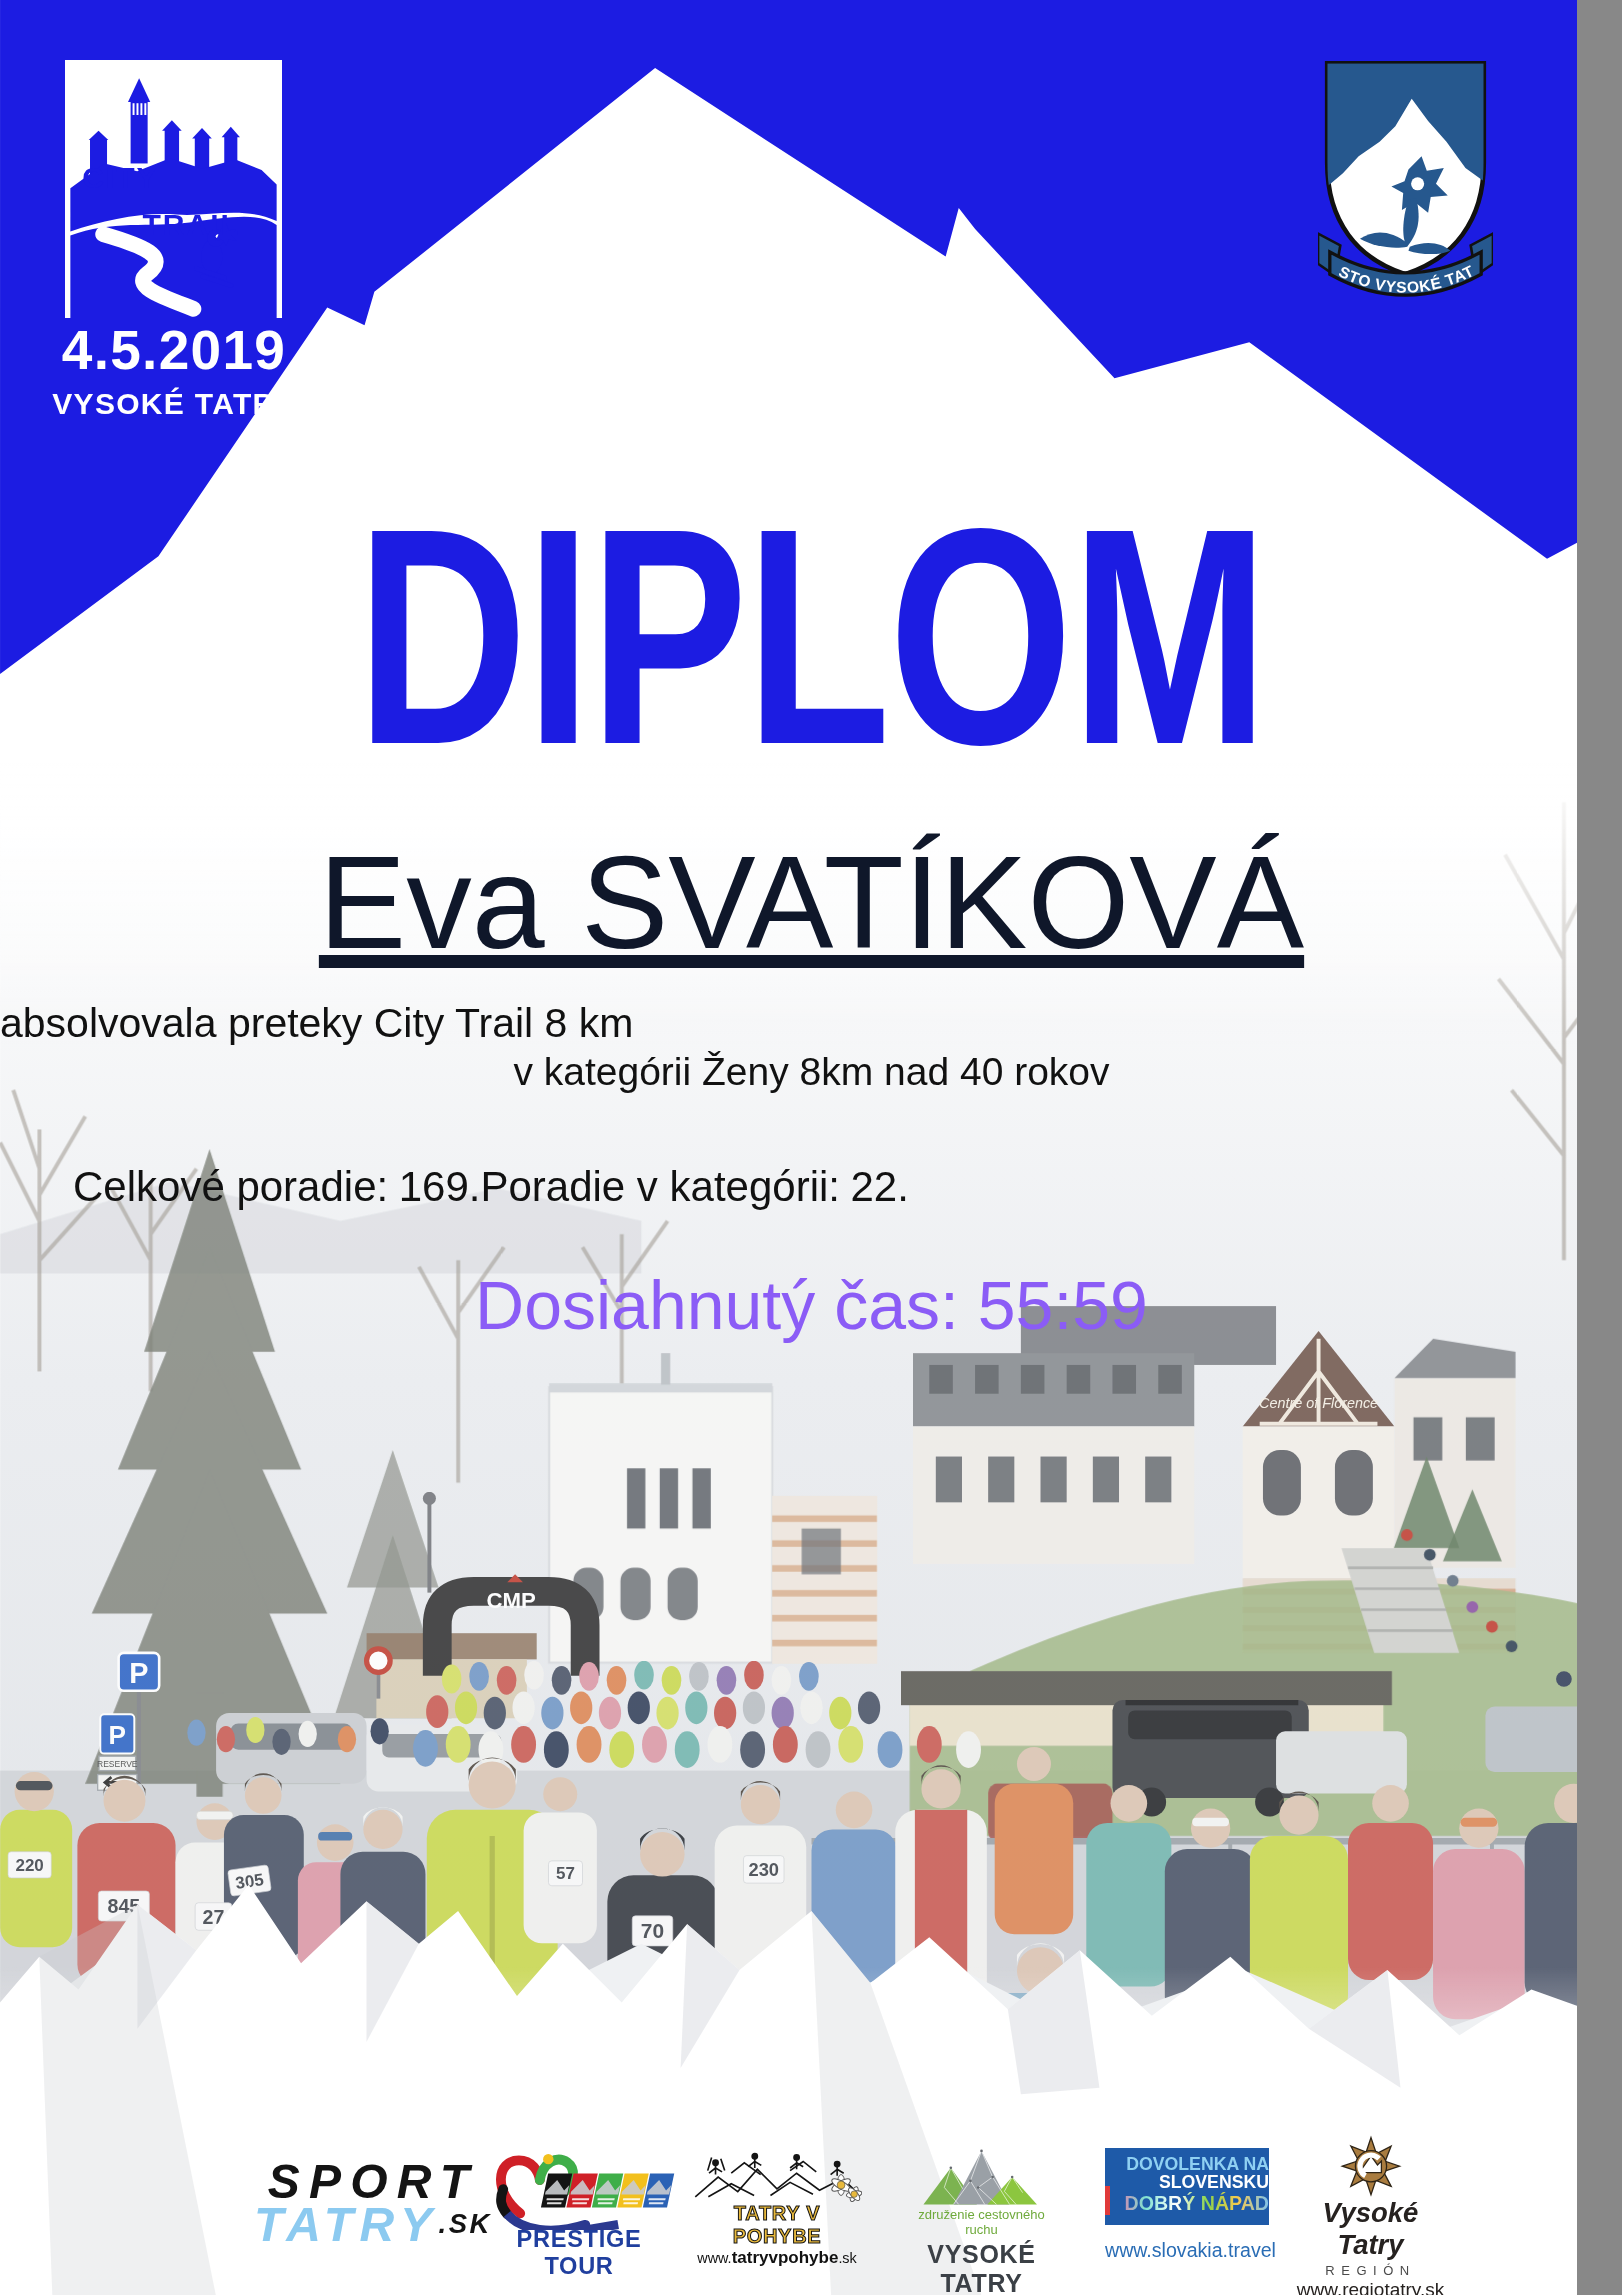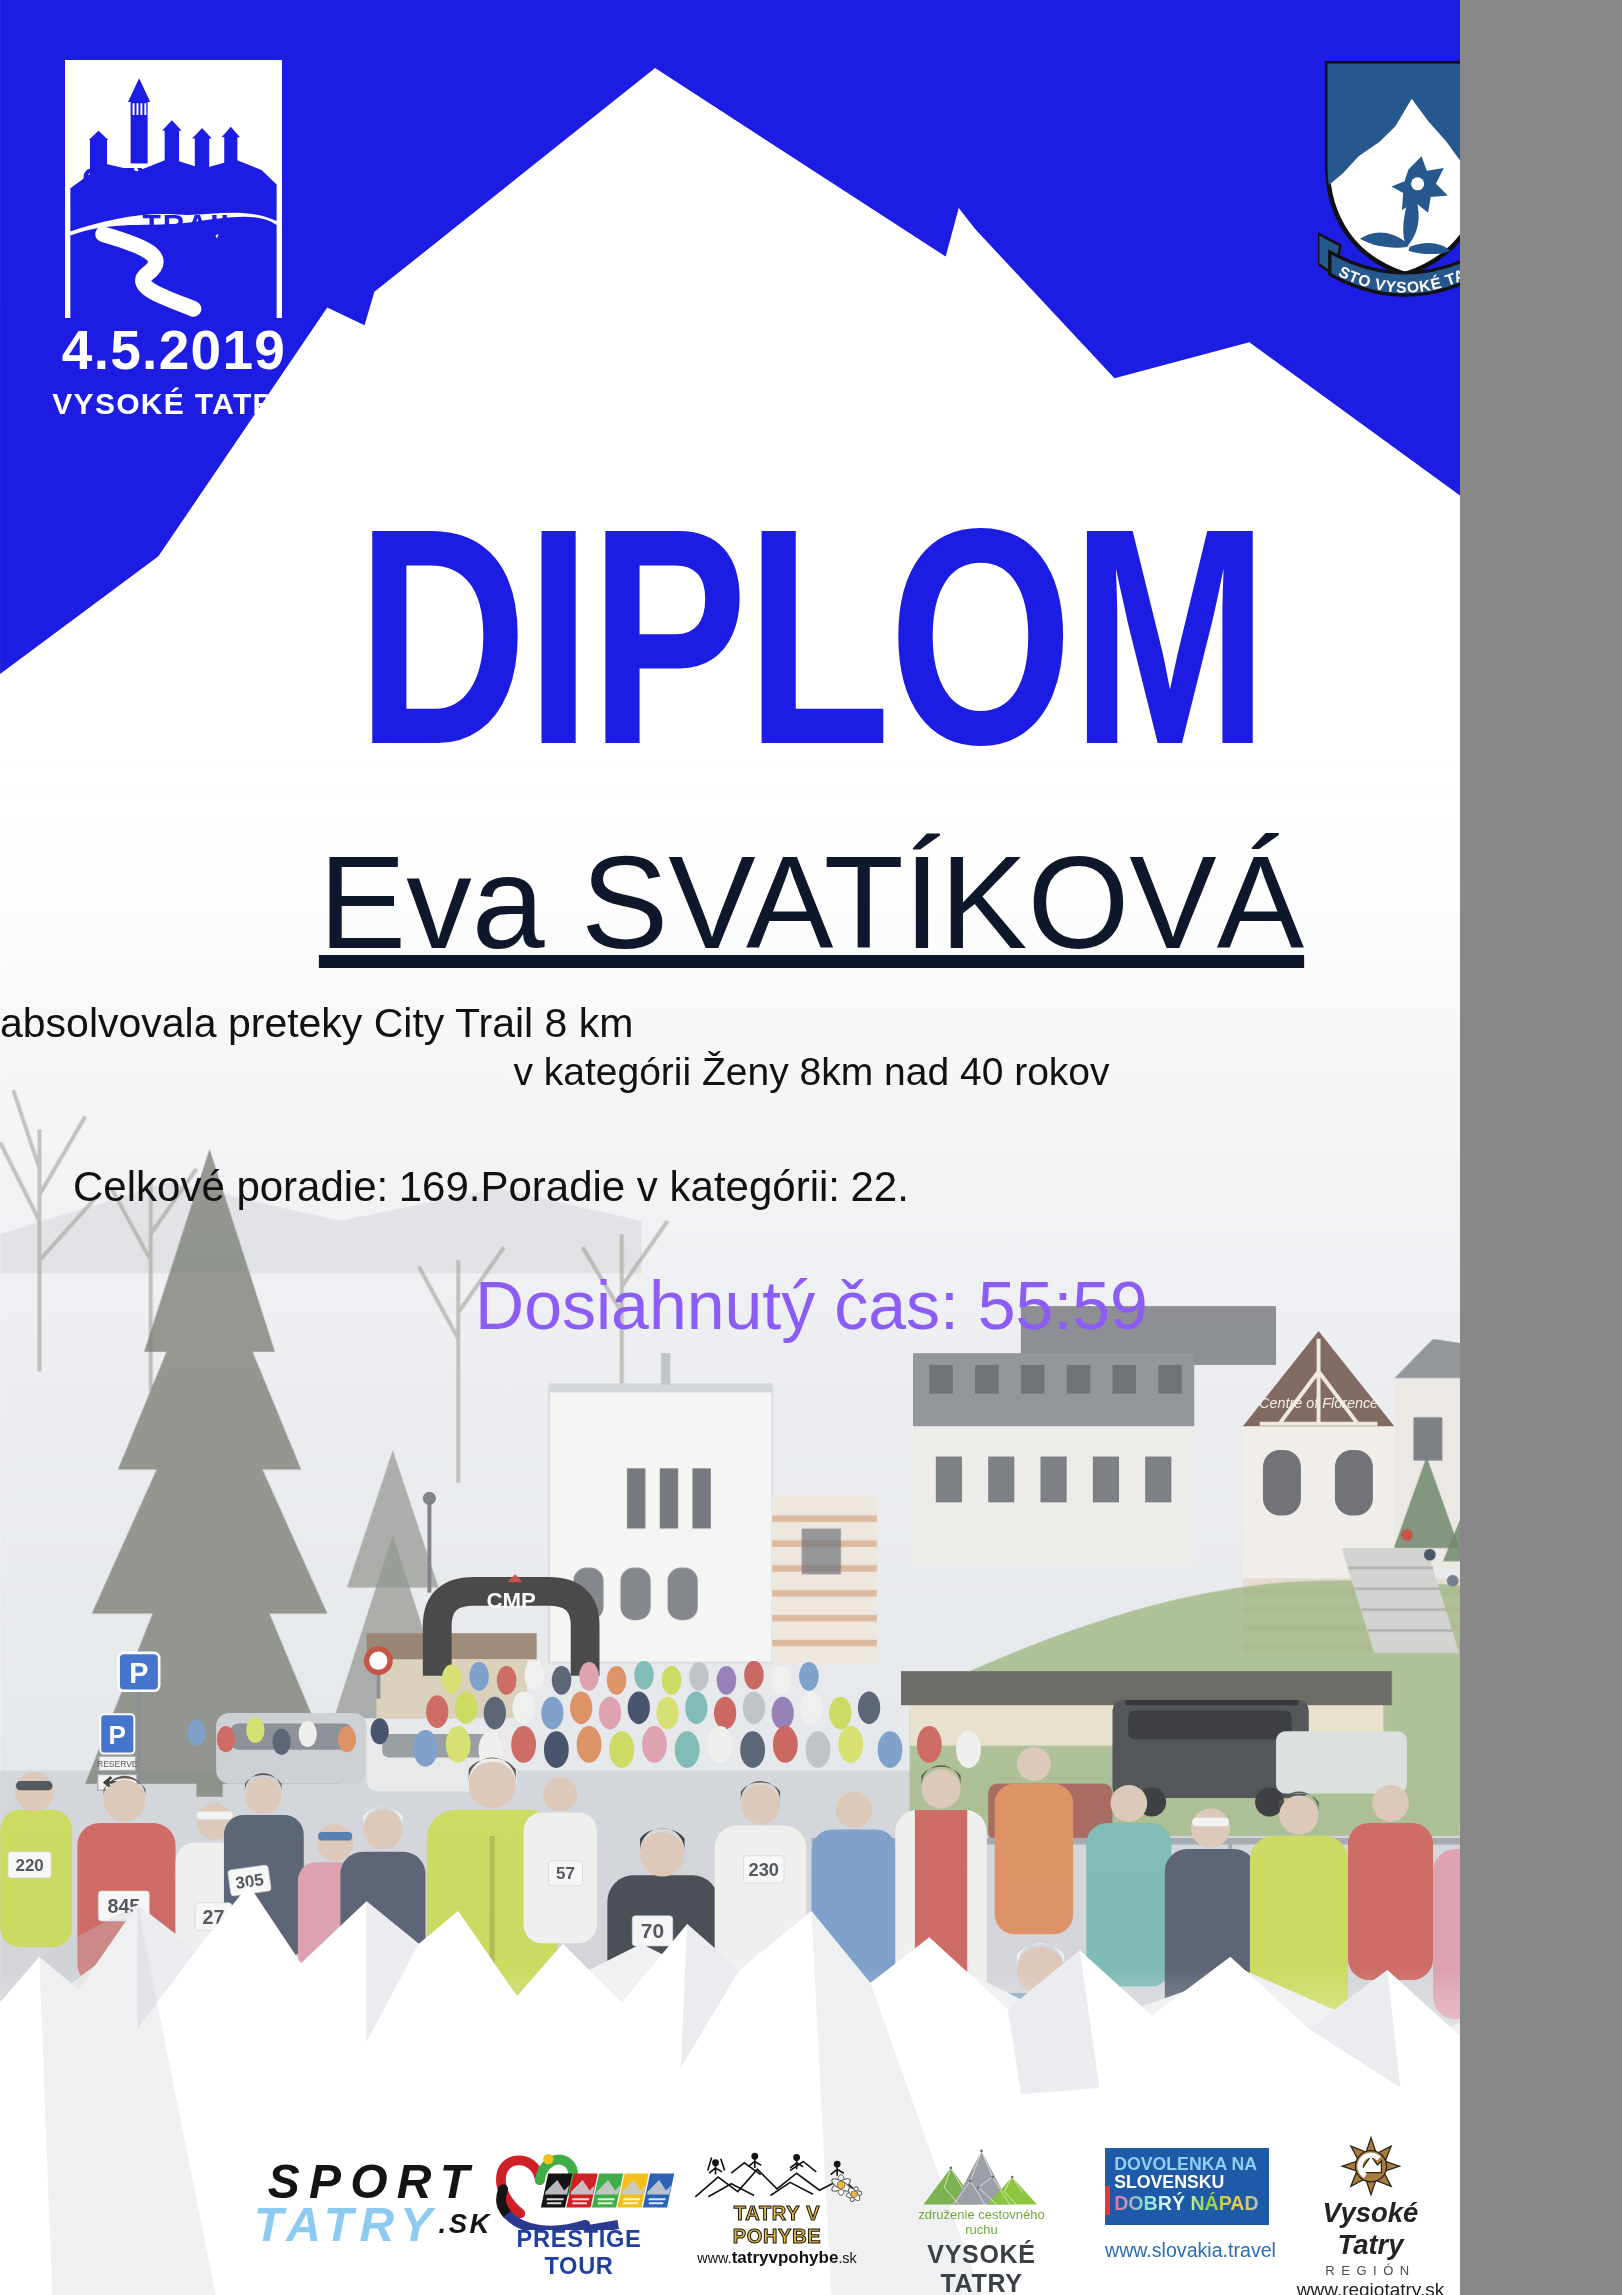--- a/index.html
+++ b/index.html
@@ -1,16 +1,16 @@
 <!DOCTYPE html>
 <html style="font-size:10.5px"><head>
 <meta charset="utf-8">
 <style>
   html,body{margin:0;padding:0;background:#888;}
-  .page{position:relative;width:1460px;height:2295px;background:#ffffff;overflow:hidden;
+  .page{position:relative;width:1577px;height:2295px;background:#ffffff;overflow:hidden;
         font-family:"Liberation Sans", sans-serif;}
   .abs{position:absolute;}
   svg{display:block;}
   svg text{font-family:"Liberation Sans", sans-serif;}
 
   
   .banner-svg{left:0;top:0;}
   .citytrail-box{left:65px;top:60px;width:217px;height:258px;background:#ffffff;}
   .event-date{left:46px;top:318px;width:256px;text-align:center;color:#ffffff;
               font-size:55px;font-weight:600;letter-spacing:1.3px;}
@@ -44,21 +44,21 @@
   .sp-prestige{left:481px;top:2151px;width:196px;}
   .sp-prestige .label{font-size:23.6px;font-weight:800;color:#203f9e;letter-spacing:0.7px;margin-top:-3.9px;}
   .sp-pohybe{left:692px;top:2151px;width:170px;}
   .sp-pohybe .title{font-size:20px;font-weight:800;color:#e8b93c;-webkit-text-stroke:1px #111;letter-spacing:0.7px;}
   .sp-pohybe .url{font-size:14.4px;color:#111;}
   .sp-pohybe .url b{font-size:17px;}
   .sp-zdruzenie{left:913px;top:2148px;width:137px;}
   .sp-zdruzenie .tag{font-size:13px;color:#6faa3c;margin-top:1.3px;}
   .sp-zdruzenie .title{font-size:25px;font-weight:600;color:#3b4046;letter-spacing:0.7px;margin-top:2.6px;}
   .sp-dovolenka{left:1105px;top:2148px;width:164px;}
-  .dov-box{width:164px;height:77px;background:#1e5aa8;position:relative;text-align:left;
+  .dov-box{width:164px;height:77px;background:#1e5aa8;position:relative;text-align:right;
            padding:6.5px 0 0 9.2px;box-sizing:border-box;}
   .dov-box .bar{position:absolute;left:0;top:38px;width:4.6px;height:29px;background:#e03a3a;}
   .dov-box .d1{font-size:17.7px;font-weight:700;color:#8fd0f2;line-height:1.05;}
   .dov-box .d2{font-size:17.7px;font-weight:700;color:#ffffff;line-height:1.05;}
   .dov-box .d3{font-size:19.6px;font-weight:800;line-height:1.2;
       background:linear-gradient(90deg,#e86ba8,#7ee3d0,#ffffff,#8bd44a,#f5c94d,#7ec3f0);
       -webkit-background-clip:text;background-clip:text;color:transparent;}
   .sp-dovolenka .url{font-size:19.6px;color:#2a6db5;margin-top:14.4px;}
   .sp-region{left:1292px;top:2135px;width:157px;}
   .sp-region .title{font-size:27.5px;font-weight:700;font-style:italic;color:#262220;margin-top:-2.6px;}

